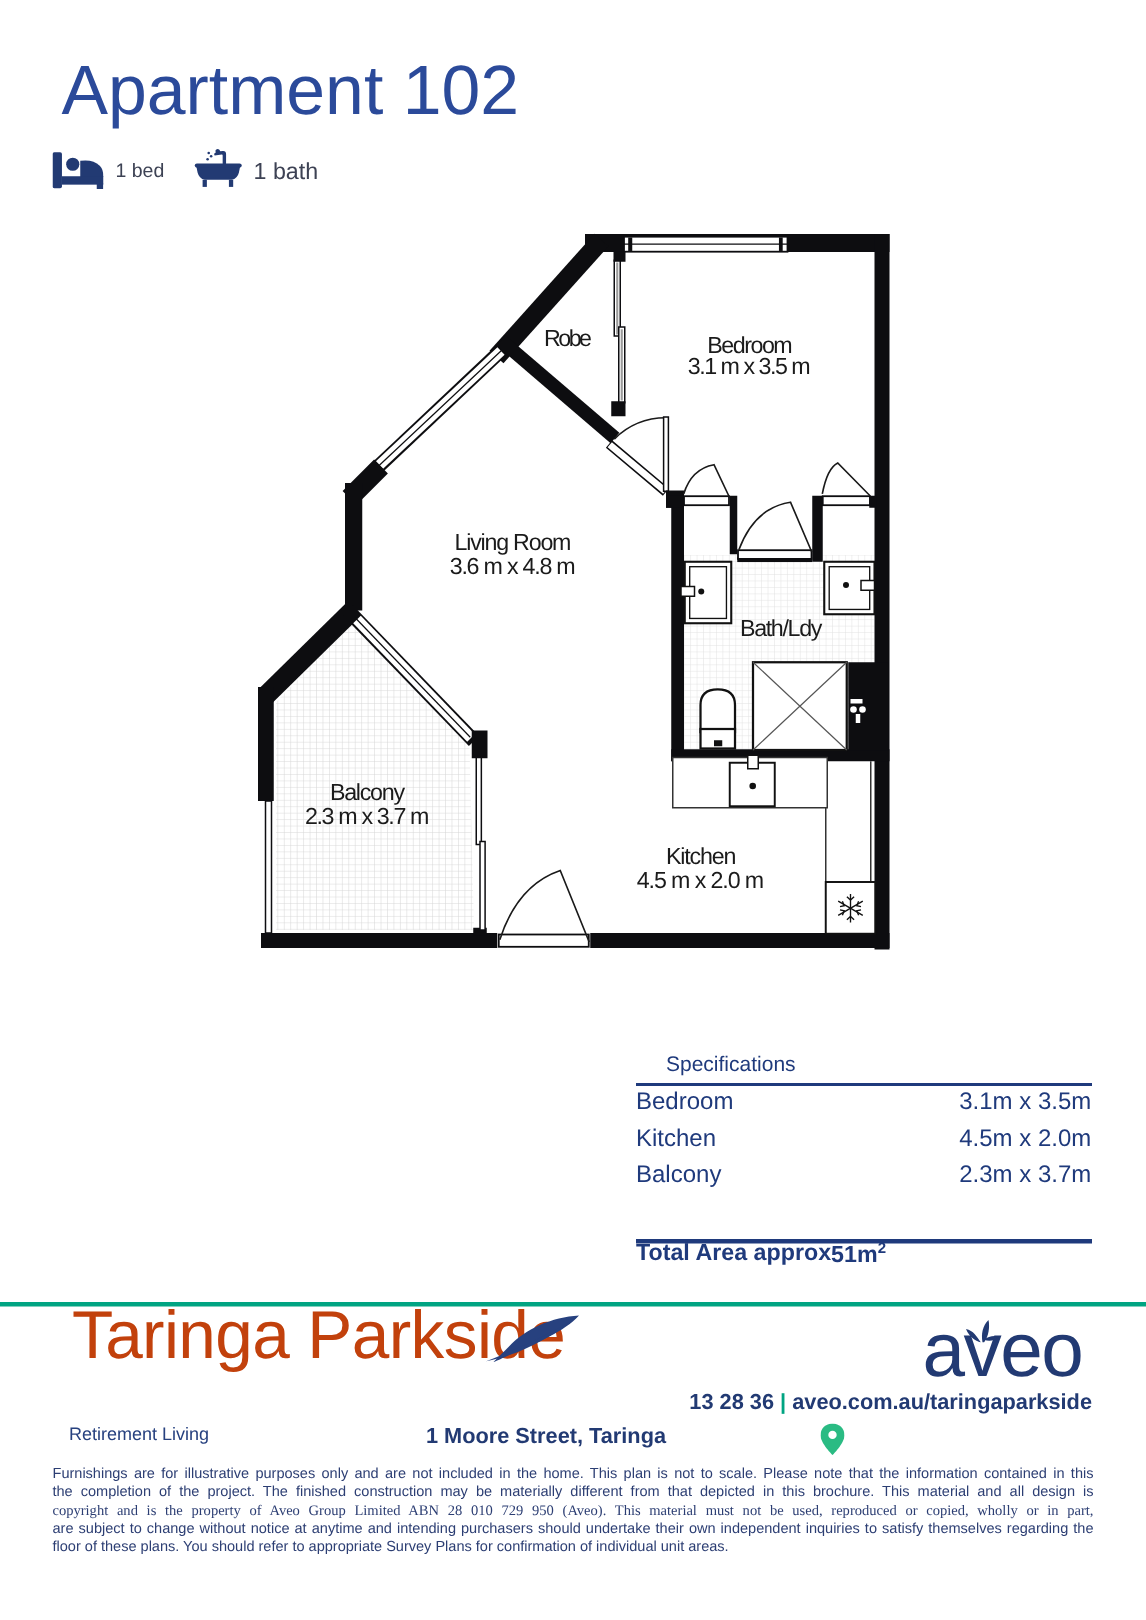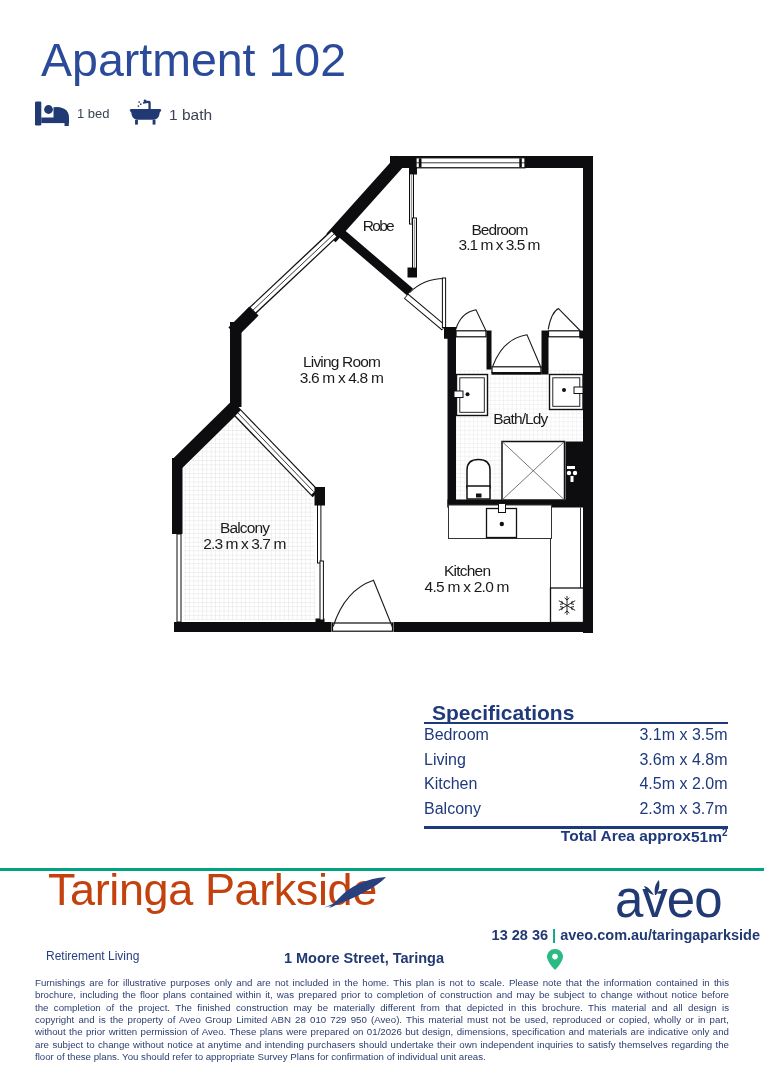--- a/index.html
+++ b/index.html
@@ -244,46 +244,42 @@
     <text x="520.8" y="424.3" textLength="55">Bath/Ldy</text>
 
     <g>
           <text x="467.5" y="575.7" textLength="47">Kitchen</text>
     <text x="467" y="592.1" textLength="85">4.5 m x 2.0 m</text>
         </g>
   </g>
   </g>
 </svg>
 
-<div class="abs" style="left:432px;top:701px;font-size:21px;font-weight:bold;color:#1f3a7c;">Specifications</div>
+<div class="abs" style="left:444px;top:701px;font-size:14px;font-weight:normal;color:#1f3a7c;">Specifications</div>
 
 <div class="abs" style="left:424px;top:722px;width:303.5px;height:2px;background:#1f3a7c;"></div>
 
 <div class="abs" style="left:424px;top:722.5px;width:303.5px;font-size:16px;color:#1f3a7c;">
   <div style="display:flex;justify-content:space-between;height:24.7px;align-items:center;">
       <span>Bedroom</span>
       <span>3.1m x 3.5m</span>
-    </div>
-  <div style="display:flex;justify-content:space-between;height:24.7px;align-items:center;">
-      <span>Living</span>
-      <span>3.6m x 4.8m</span>
     </div>
   <div style="display:flex;justify-content:space-between;height:24.7px;align-items:center;">
       <span>Kitchen</span>
       <span>4.5m x 2.0m</span>
     </div>
   <div style="display:flex;justify-content:space-between;height:24.7px;align-items:center;">
       <span>Balcony</span>
       <span>2.3m x 3.7m</span>
     </div>
 </div>
 
 <div class="abs" style="left:424px;top:826px;width:303.5px;height:2.6px;background:#1f3a7c;"></div>
 
-<div class="abs" style="left:424px;top:827px;width:303.5px;font-size:15.5px;font-weight:bold;color:#1f3a7c;display:flex;justify-content:flex-end;">
+<div class="abs" style="left:424px;top:827px;width:303.5px;font-size:15.5px;font-weight:bold;color:#1f3a7c;display:flex;justify-content:flex-start;">
   <span>Total Area approx</span>
     <span>51m<sup style="font-size:10px;">2</sup></span>
 </div>
 
 <div class="abs" style="left:0;top:868px;width:764px;height:2.5px;background:#00a482;"></div>
 
 <div class="abs" style="left:33px;top:864px;font-size:45px;color:#c2410c;letter-spacing:-0.4px;margin-left:15px;">Taringa Parkside</div>
 
 <svg class="abs" style="left:322px;top:876px;" width="66" height="33" viewBox="0 0 66 33">
   <path d="M64 1 C46 2 28 10 17 22 C13 26 9 30 7 32 C9 31.5 14 29 20 26 C36 19 54 12 64 1 Z" fill="#27417f"></path>
@@ -293,30 +289,28 @@
 <div class="abs" style="left:46px;top:949px;font-size:12px;color:#27417f;">Retirement Living</div>
 
 <div class="abs" style="left:615px;top:874px;font-size:51px;font-weight:normal;color:#223a73;letter-spacing:-1px;line-height:51px;">aveo</div>
 
 <svg class="abs" style="left:643px;top:879px;" width="24" height="16" viewBox="0 0 24 16">
   <path d="M12 16 C11 10 12 5 16 1 C17 6 16 12 13 16 Z" fill="#223a73"></path>
   <path d="M11 16 C8 12 6 8 1 7 C3 12 7 15 11 16 Z" fill="#223a73"></path>
   <path d="M13 14 C16 12 19 11 23 12 C20 15 16 15.5 13 14 Z" fill="#223a73"></path>
 </svg>
 
-<div class="abs" style="left:0;top:927px;width:728px;text-align:right;font-size:14.5px;font-weight:bold;color:#223a73;padding-left:32px;">13 28 36 <span style="color:#00a482;">|</span> aveo.com.au/taringaparkside</div>
+<div class="abs" style="left:0;top:927px;width:728px;text-align:right;font-size:14.5px;font-weight:bold;color:#223a73;">13 28 36 <span style="color:#00a482;">|</span> aveo.com.au/taringaparkside</div>
 
 <svg class="abs" style="left:547px;top:948.5px;" width="16" height="21" viewBox="0 0 16 21">
   <path d="M8 0 C3.5 0 0 3.4 0 7.8 C0 13.2 8 21 8 21 C8 21 16 13.2 16 7.8 C16 3.4 12.5 0 8 0 Z" fill="#2abb83"></path>
   <circle cx="8" cy="7.6" r="2.8" fill="#fff"></circle>
 </svg>
 
 <div class="abs" style="left:0;top:950px;width:728px;text-align:center;font-size:14.5px;font-weight:bold;color:#223a73;">1 Moore Street, Taringa</div>
 
 <div class="abs" style="left:35px;top:977px;width:694px;font-size:9.7px;line-height:12.35px;color:#2c3e73;">
   <div style="text-align:justify;text-align-last:justify;">Furnishings are for illustrative purposes only and are not included in the home. This plan is not to scale. Please note that the information contained in this</div>
-  <div style="text-align:justify;text-align-last:justify;">brochure, including the floor plans contained within it, was prepared prior to completion of construction and may be subject to change without notice before</div>
   <div style="text-align:justify;text-align-last:justify;">the completion of the project. The finished construction may be materially different from that depicted in this brochure. This material and all design is</div>
-  <div style="text-align:justify;text-align-last:justify;">copyright and is the property of Aveo Group Limited ABN 28 010 729 950 (Aveo). This material must not be used, reproduced or copied, wholly or in part,</div>
-  <div style="text-align:justify;text-align-last:justify;">without the prior written permission of Aveo. These plans were prepared on 01/2026 but design, dimensions, specification and materials are indicative only and</div>
+  <div style="text-align:justify;text-align-last:justify;font-family:Liberation Serif, serif;">copyright and is the property of Aveo Group Limited ABN 28 010 729 950 (Aveo). This material must not be used, reproduced or copied, wholly or in part,</div>
   <div style="text-align:justify;text-align-last:justify;">are subject to change without notice at anytime and intending purchasers should undertake their own independent inquiries to satisfy themselves regarding the</div>
   <div>floor of these plans. You should refer to appropriate Survey Plans for confirmation of individual unit areas.</div>
 </div>
 
 </body></html>

